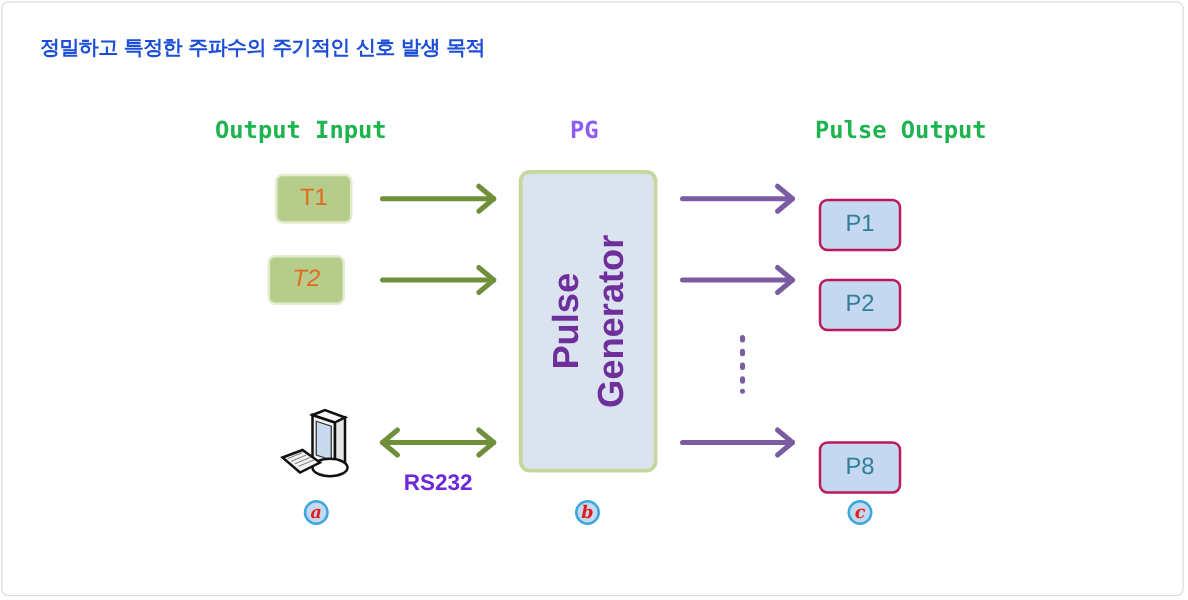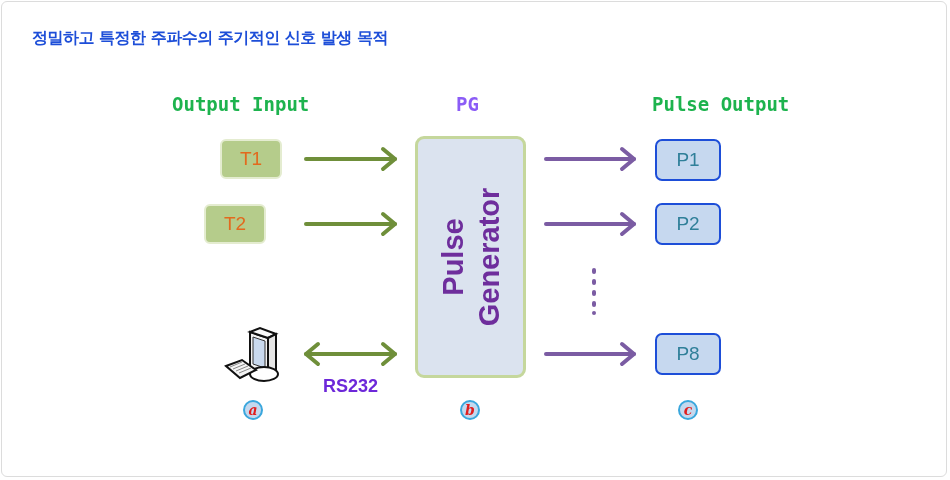--- a/index.html
+++ b/index.html
@@ -3,43 +3,43 @@
 <meta charset="utf-8">
 <style>
   html, body { margin: 0; padding: 0; background: #ffffff; }
   body { width: 950px; height: 480px; position: relative; overflow: hidden; font-family: "DejaVu Sans", sans-serif; }
   .panel { position: absolute; left: 1px; top: 1px; width: 946px; height: 476px; border: 1px solid #dcdcdc; border-radius: 6px; background: #fff; box-sizing: border-box; }
   .title { position: absolute; left: 32px; top: 28px; font-size: 16px; color: #1d4ed8; font-weight: bold; letter-spacing: -0.5px; }
   .head { position: absolute; font-family: "DejaVu Sans Mono", monospace; font-weight: bold; font-size: 19px; color: #1db34e; }
   .head.pg { color: #8b5cf6; }
   .tbox { position: absolute; width: 62px; height: 40px; border-radius: 6px; background: #b5cc8b; border: 2px solid #e4ecd0; box-sizing: border-box;
           color: #e26a1e; font-family: "Liberation Sans", sans-serif; font-size: 19px; display: flex; align-items: center; justify-content: center; }
-  .pbox { position: absolute; width: 66px; height: 42px; border-radius: 7px; background: #c6d8ef; border: 2px solid #1d4ed8; box-sizing: border-box;
-          color: #2f7f99; font-family: "Liberation Sans", sans-serif; font-size: 19px; display: flex; align-items: center; justify-content: center; }
+  .pbox { position: absolute; width: 66px; height: 42px; border-radius: 7px; background: #c6d8ef; border: 2px solid #be185d; box-sizing: border-box;
+          color: #2f7f99; font-family: "Liberation Sans", sans-serif; font-size: 19px; display: flex; align-items: center; justify-content: center; margin-top: 20px; }
   .pg-box { position: absolute; left: 415px; top: 136px; width: 111px; height: 242px; background: #dbe3ef; border: 3px solid #c5d79c; border-radius: 9px; box-sizing: border-box; }
   .pg-label { position: absolute; left: 50%; top: 50%; transform: translate(-50%, -50%) rotate(-90deg); white-space: nowrap; text-align: center;
               color: #6e2e9c; font-family: "Liberation Sans", sans-serif; font-weight: bold; font-size: 29px; line-height: 36px; }
   .badge { position: absolute; width: 20px; height: 20px; border-radius: 50%; background: #c4d8ee; border: 2px solid #3aa7dd; box-sizing: border-box;
            color: #e01d1d; font-family: "DejaVu Serif", serif; font-style: italic; font-weight: bold; font-size: 14px; display: flex; align-items: center; justify-content: center; line-height: 1; }
   .rs { position: absolute; left: 323px; top: 376px; color: #6d28d9; font-family: "Liberation Sans", sans-serif; font-weight: bold; font-size: 18px; }
   svg.arrows { position: absolute; left: 0; top: 0; }
 </style>
 </head>
 <body>
 
 <div class="panel"></div>
 
 <div class="title">정밀하고 특정한 주파수의 주기적인 신호 발생 목적</div>
 
 <div class="head" style="left:172px; top:93px;">Output Input</div>
 <div class="head pg" style="left:456px; top:93px;">PG</div>
 <div class="head" style="left:614px; top:93px;margin-left:38px;">Pulse Output</div>
 
 <div class="tbox" style="left:220px; top:139px;text-align:right;">T1</div>
-<div class="tbox" style="left:204px; top:204px;">T2</div>
+<div class="tbox" style="left:214px; top:204px;font-style:italic;">T2</div>
 
 <div class="pg-box">
   <div class="pg-label">
     <div>Pulse</div>
     <div>Generator</div>
   </div>
 </div>
 
 <div class="pbox" style="left:655px; top:139px;">P1</div>
 <div class="pbox" style="left:655px; top:203px;">P2</div>

